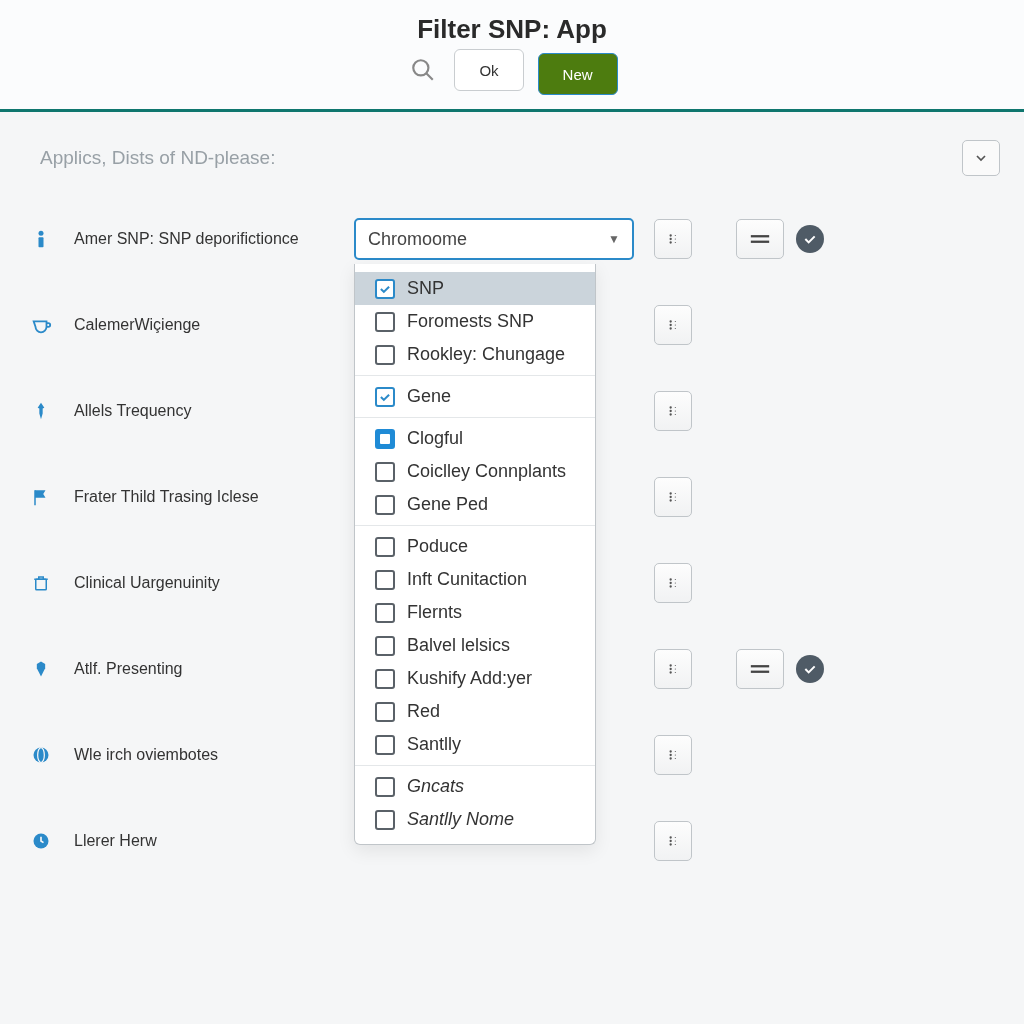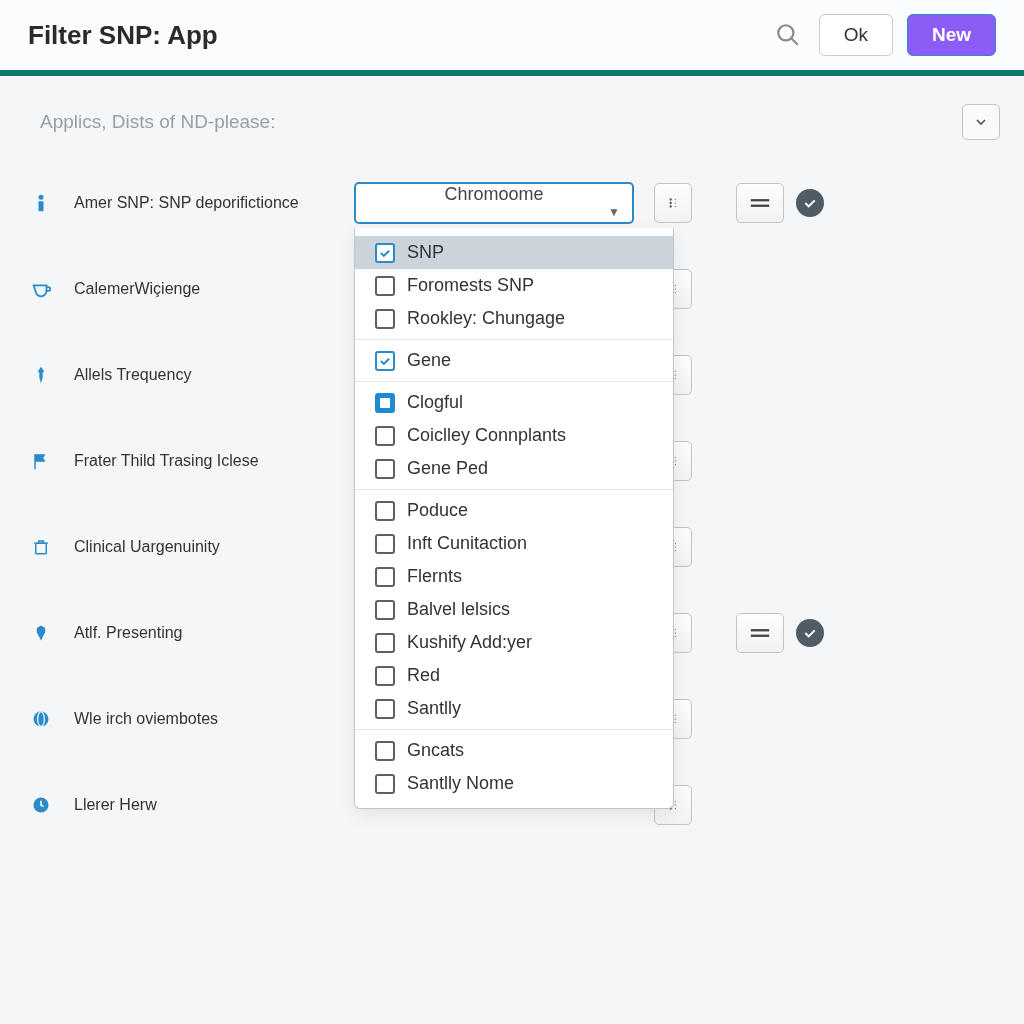--- a/index.html
+++ b/index.html
@@ -7,41 +7,42 @@
   font-family: -apple-system, BlinkMacSystemFont, "Segoe UI", Arial, sans-serif;
   background: #f5f6f7;
   width: 1024px;
   height: 1024px;
   overflow: hidden;
   color: #333;
 }
 .header {
   display: flex;
   align-items: center;
-  padding: 14px 28px;
+  padding: 14px 14px;
   background: #fbfcfd;
-  border-bottom: 6px solid #0f766e;
+  border-bottom: 3px solid #0f766e;
+  flex-direction: column;
 }
 .header-title {
   font-size: 26px;
   font-weight: 600;
   color: #2a2a2a;
   flex: 1;
 }
 .header-right { display: flex; align-items: center; gap: 14px; }
 .search-icon-btn {
   width: 34px; height: 34px; display:flex; align-items:center; justify-content:center;
   color: #888; cursor:pointer;
 }
 .btn {
-  height: 42px; padding: 0 24px; border-radius: 6px; font-size: 19px;
+  height: 42px; padding: 0 24px; border-radius: 6px; font-size: 15px;
   display:flex; align-items:center; cursor:pointer;
   border: 1px solid #c9cdd0; background: #fff; color:#333;
 }
-.btn-primary { background:#8b5cf6; border-color:#2b8ac9; color:#fff; font-weight:700; }
+.btn-primary { background:#4d7c0f; border-color:#2b8ac9; color:#fff; font-weight:400;margin-top:8px; }
 .subheader {
   display:flex; align-items:center; padding: 28px 24px 10px 24px;
 }
 .subheader-text { flex:1; color:#98a0a6; font-size:19px;margin-left:16px; }
 .collapse-btn {
   width:38px; height:36px; border:1px solid #c0c5c9; border-radius:5px;
   background:#fafafa; display:flex; align-items:center; justify-content:center;
   color:#555; cursor:pointer;
 }
 .rows { padding: 10px 0 0 0; }
@@ -51,50 +52,49 @@
 .row-icon {
   width:34px; display:flex; align-items:center; justify-content:center;
   color:#2b8ac9; margin-right:16px;
 }
 .row-label { flex:0 0 280px; font-size:16px; color:#333; }
 .row-select-wrap { position:relative; flex:0 0 280px; }
 .select-box {
   height:42px; border:2px solid #2b8ac9; border-radius:5px; background:#fff;
   display:flex; align-items:center; padding:0 12px; font-size:18px; color:#444;
   cursor:pointer;
-  flex-direction:column;
 }
 .select-box .caret { margin-left:auto; color:#666; font-size:12px; }
 .kebab {
   width:38px; height:40px; margin-left:20px; border:1px solid #c0c5c9; border-radius:5px;
   background:linear-gradient(#fdfdfd,#f1f2f3);
   display:flex; align-items:center; justify-content:center; color:#555; cursor:pointer;
 }
 .equals-btn {
   width:48px; height:40px; margin-left:44px; border:1px solid #c0c5c9; border-radius:5px;
   background:linear-gradient(#fdfdfd,#f1f2f3);
   display:flex; align-items:center; justify-content:center; color:#444; cursor:pointer;
   font-size:18px; font-weight:600;
 }
 .check-circle {
   width:28px; height:28px; margin-left:12px; border-radius:50%; background:#4f5b66;
   display:flex; align-items:center; justify-content:center; color:#fff;
 }
 .dropdown {
-  position:absolute; top:46px; left:0; width:320px; background:#fff;
+  position:absolute; top:46px; left:0; width:242px; background:#fff;
   border:1px solid #c0c5c9; border-top:none; border-radius:0 0 6px 6px;
   box-shadow:0 6px 18px rgba(0,0,0,0.08); z-index:10;
 }
 .dropdown-scroll {
   max-height: 730px; overflow-y:auto; padding:4px 0;
 }
 .dropdown-scroll::-webkit-scrollbar { width:10px; }
 .dropdown-scroll::-webkit-scrollbar-thumb { background:#c6cacd; border-radius:5px; }
 .dd-group { border-bottom:1px solid #e4e7e9; padding:4px 0; }
-.dd-group:last-child { border-bottom:none; }
+.dd-group:last-child { border-bottom:none;font-style:italic; }
 .dd-item {
   display:flex; align-items:center; gap:12px; padding:6px 18px 6px 20px;
   font-size:18px; color:#333; cursor:pointer;
 }
 .dd-item.highlight { background:#cbd4db; }
 .cb {
   width:20px; height:20px; border:2px solid #5a6168; border-radius:3px;
   display:flex; align-items:center; justify-content:center; background:#fff;
   flex-shrink:0;
 }

